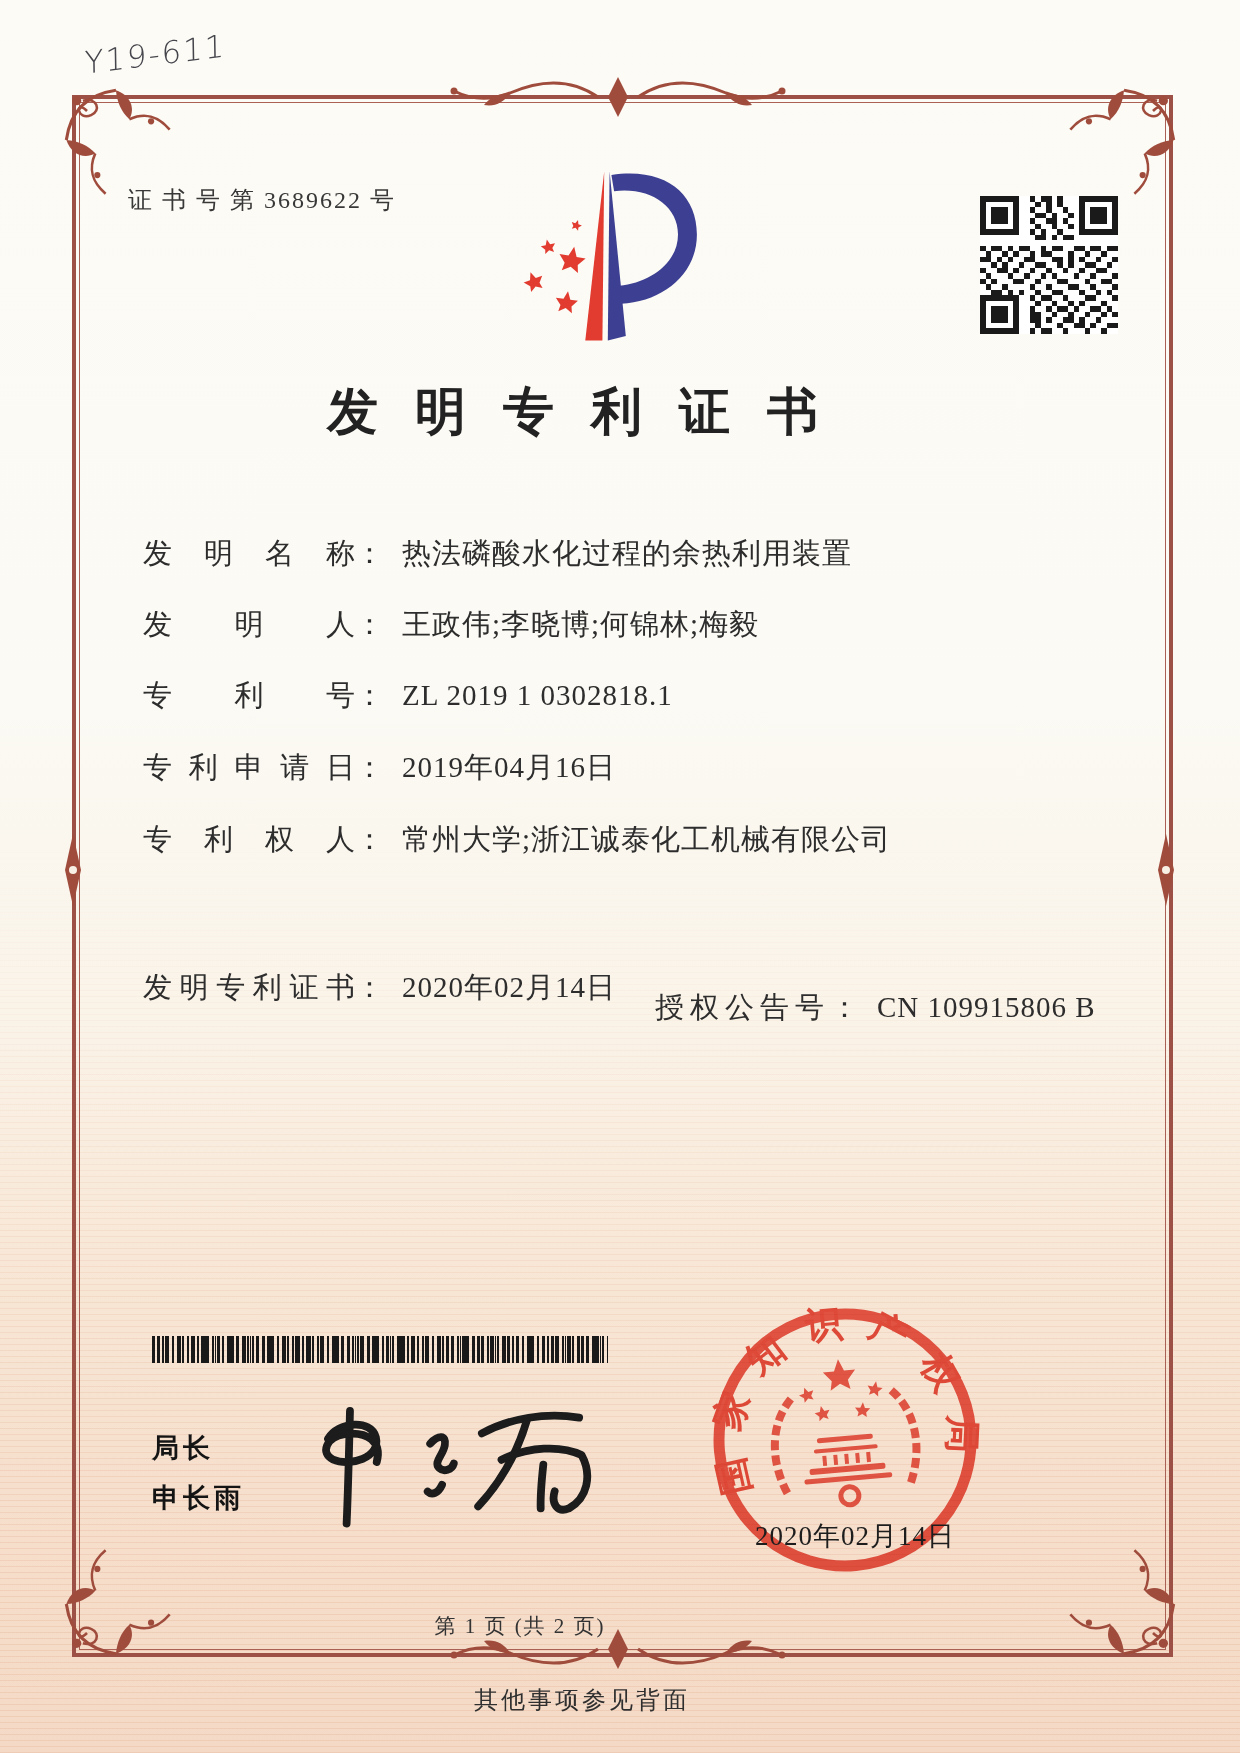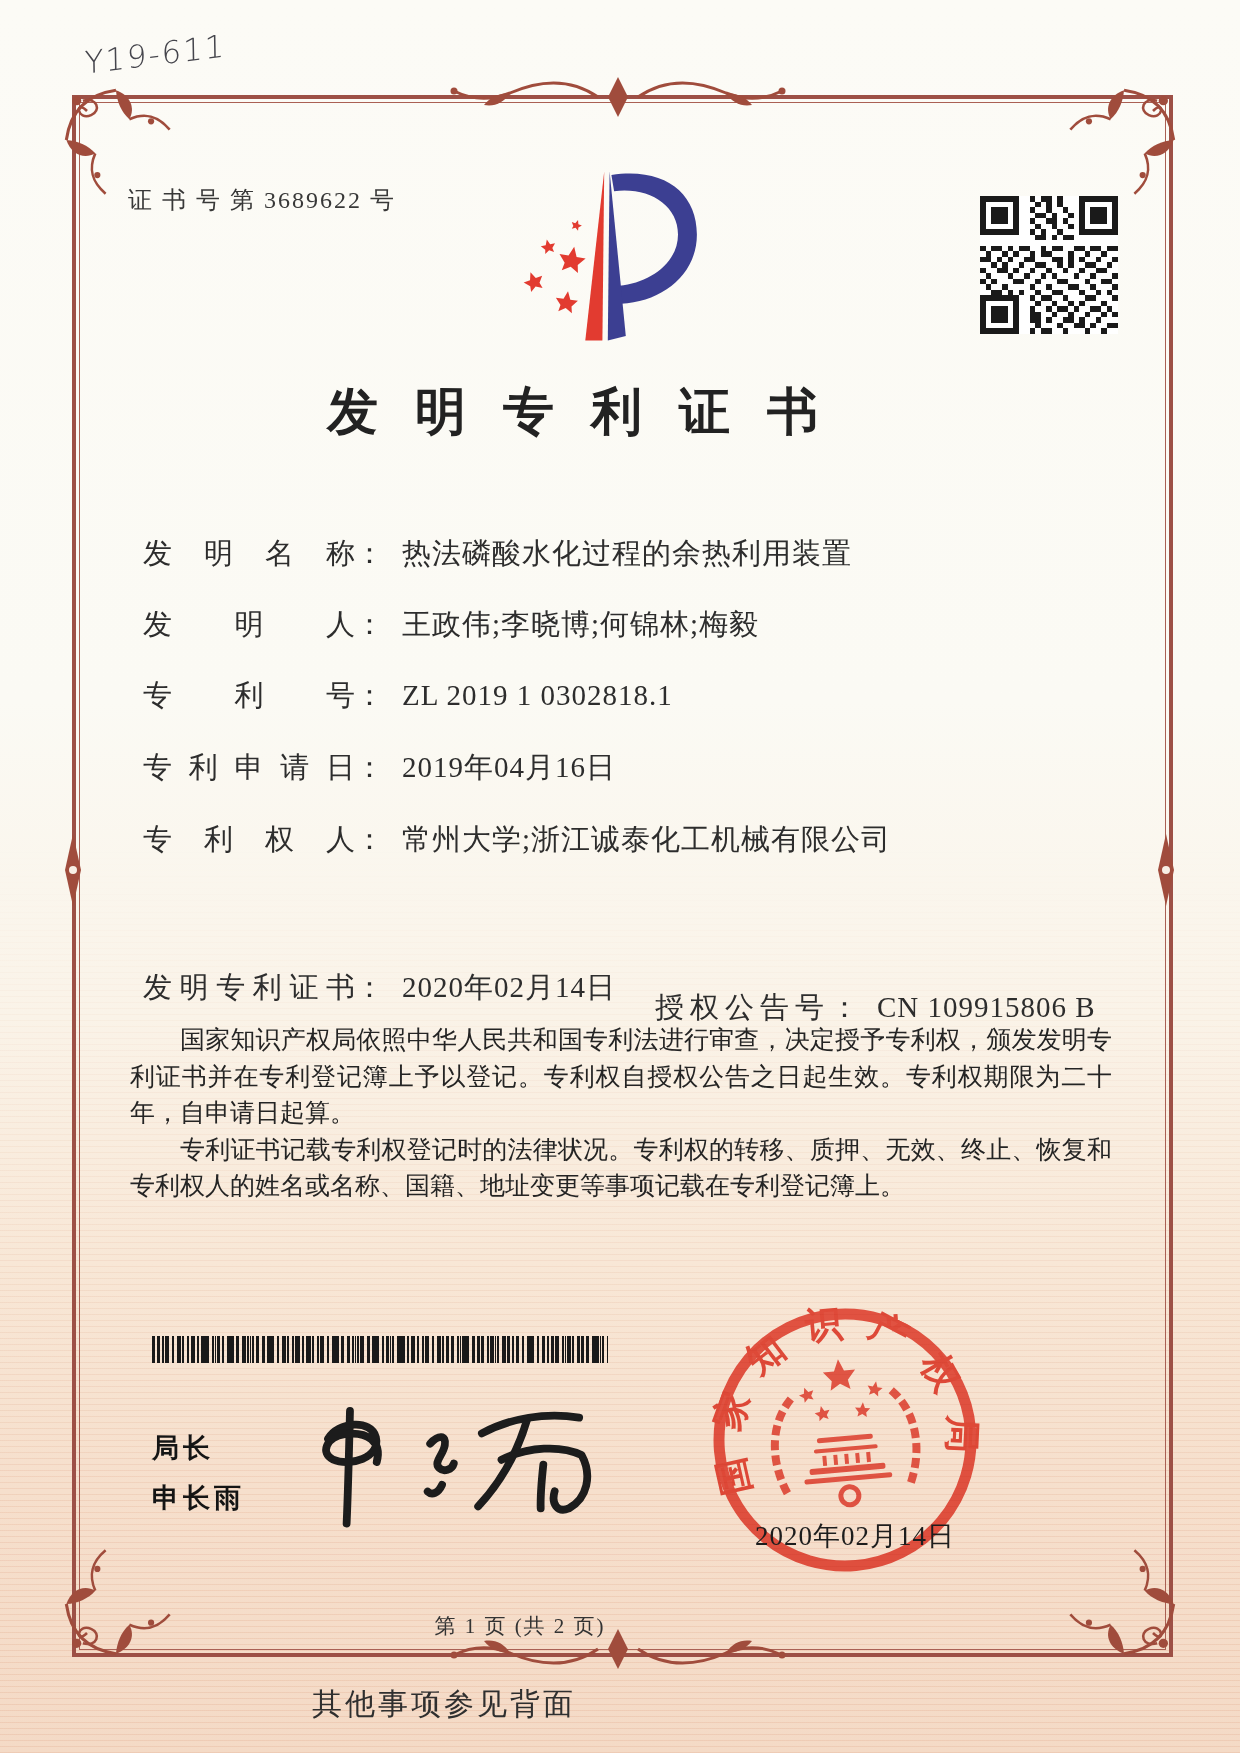--- a/index.html
+++ b/index.html
@@ -54,21 +54,21 @@
       repeating-linear-gradient(90deg,#191919 0 2px,transparent 2px 5px),
       repeating-linear-gradient(90deg,#191919 0 1px,transparent 1px 7px),
       repeating-linear-gradient(90deg,#191919 0 3px,transparent 3px 13px);
   }
   .director-role{position:absolute;left:152px;top:1430px;font-family:"Liberation Sans","DejaVu Sans",sans-serif;font-size:27px;font-weight:600;letter-spacing:4px;color:#141414;text-align:center;}
   .director-name{position:absolute;left:152px;top:1480px;font-family:"Liberation Sans","DejaVu Sans",sans-serif;font-size:27px;font-weight:600;letter-spacing:4px;color:#141414;}
   .signature{position:absolute;left:308px;top:1378px;width:312px;height:160px;transform:rotate(-2deg);}
   .seal{position:absolute;left:705px;top:1300px;width:280px;height:280px;transform:rotate(-5deg);mix-blend-mode:multiply;opacity:.95;}
   .seal-date{position:absolute;left:725px;top:1518px;width:260px;text-align:center;font-size:27px;letter-spacing:1px;color:#1d1d1d;z-index:5;}
   .page-num{position:absolute;left:320px;top:1612px;width:400px;text-align:center;font-size:21px;letter-spacing:2px;color:#333;}
-  .back-note{position:absolute;left:312px;top:1684px;width:360px;text-align:left;font-size:30px;letter-spacing:3px;color:#2f2f2f;}
+  .back-note{position:absolute;left:330px;top:1684px;width:360px;text-align:right;font-size:24px;letter-spacing:3px;color:#2f2f2f;}
   svg{display:block;width:100%;height:100%;}
 </style>
 </head>
 <body>
 
 <div class="page">
 
   <svg width="0" height="0" style="position:absolute" aria-hidden="true">
     <defs>
       <path id="star" d="M0,-10 L2.94,-3.09 9.51,-3.09 4.76,2.5 5.88,8.09 0,4.5 -5.88,8.09 -4.76,2.5 -9.51,-3.09 -2.94,-3.09 Z"></path>
@@ -187,24 +187,20 @@
   <div class="frow" style="top:820px">
     <span class="flabel">专利权人</span><span class="fcolon">：</span><span class="fvalue">常州大学;浙江诚泰化工机械有限公司</span>
   </div>
   <div class="frow" style="top:968px">
     <span class="flabel">发明专利证书</span><span class="fcolon">：</span><span class="fvalue">2020年02月14日</span>
     <span class="frow2">
       <span class="flabel2">授权公告号</span><span class="fcolon">：</span><span class="fvalue">CN 109915806 B</span>
     </span>
   </div>
 
-  <div class="body-text">
-    <p>国家知识产权局依照中华人民共和国专利法进行审查，决定授予专利权，颁发发明专利证书并在专利登记簿上予以登记。专利权自授权公告之日起生效。专利权期限为二十年，自申请日起算。</p>
-    <p>专利证书记载专利权登记时的法律状况。专利权的转移、质押、无效、终止、恢复和专利权人的姓名或名称、国籍、地址变更等事项记载在专利登记簿上。</p>
-  </div>
 
   <div class="barcode"></div>
 
   <div class="director-role">局长</div>
   <div class="director-name">申长雨</div>
   <div class="signature">
     <svg viewBox="0 0 300 150">
       <g fill="none" stroke="#1c1c1c" stroke-width="7.5" stroke-linecap="round" stroke-linejoin="round">
         <path d="M42,26 C40,60 38,96 35,134"></path>
         <path d="M20,52 C30,36 62,34 66,52 C70,72 40,80 24,72 C12,66 18,50 36,48 C58,46 72,56 66,76"></path>

